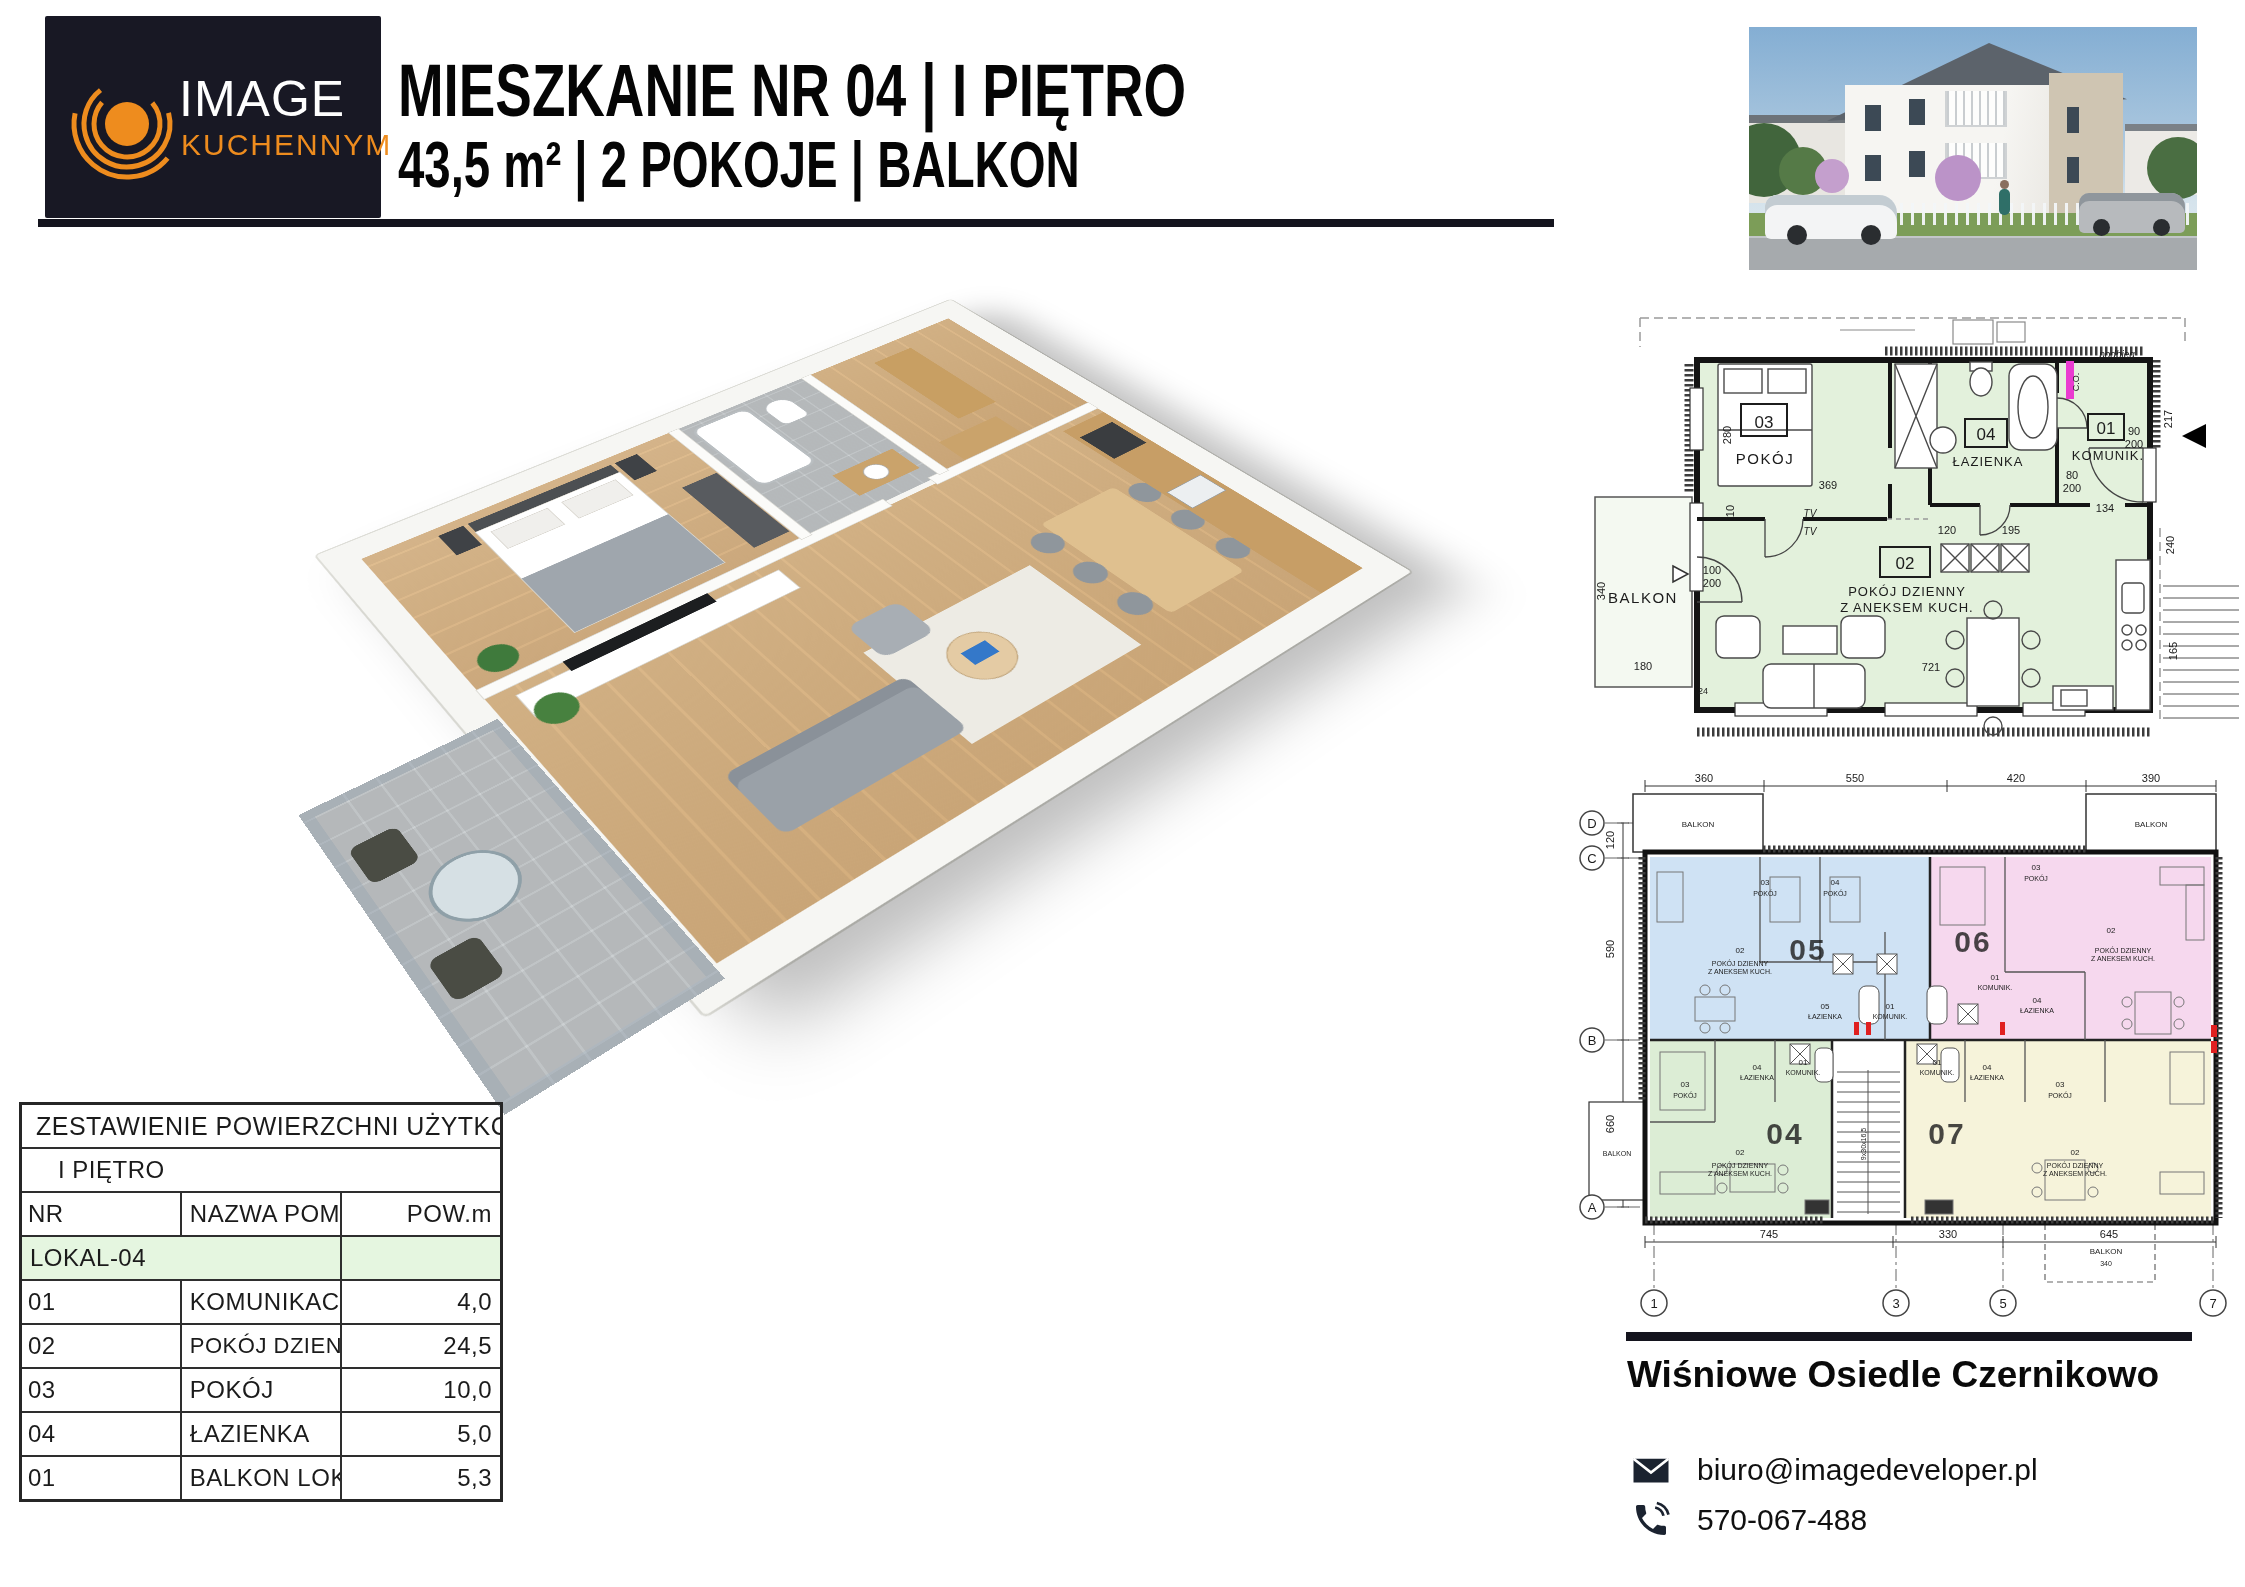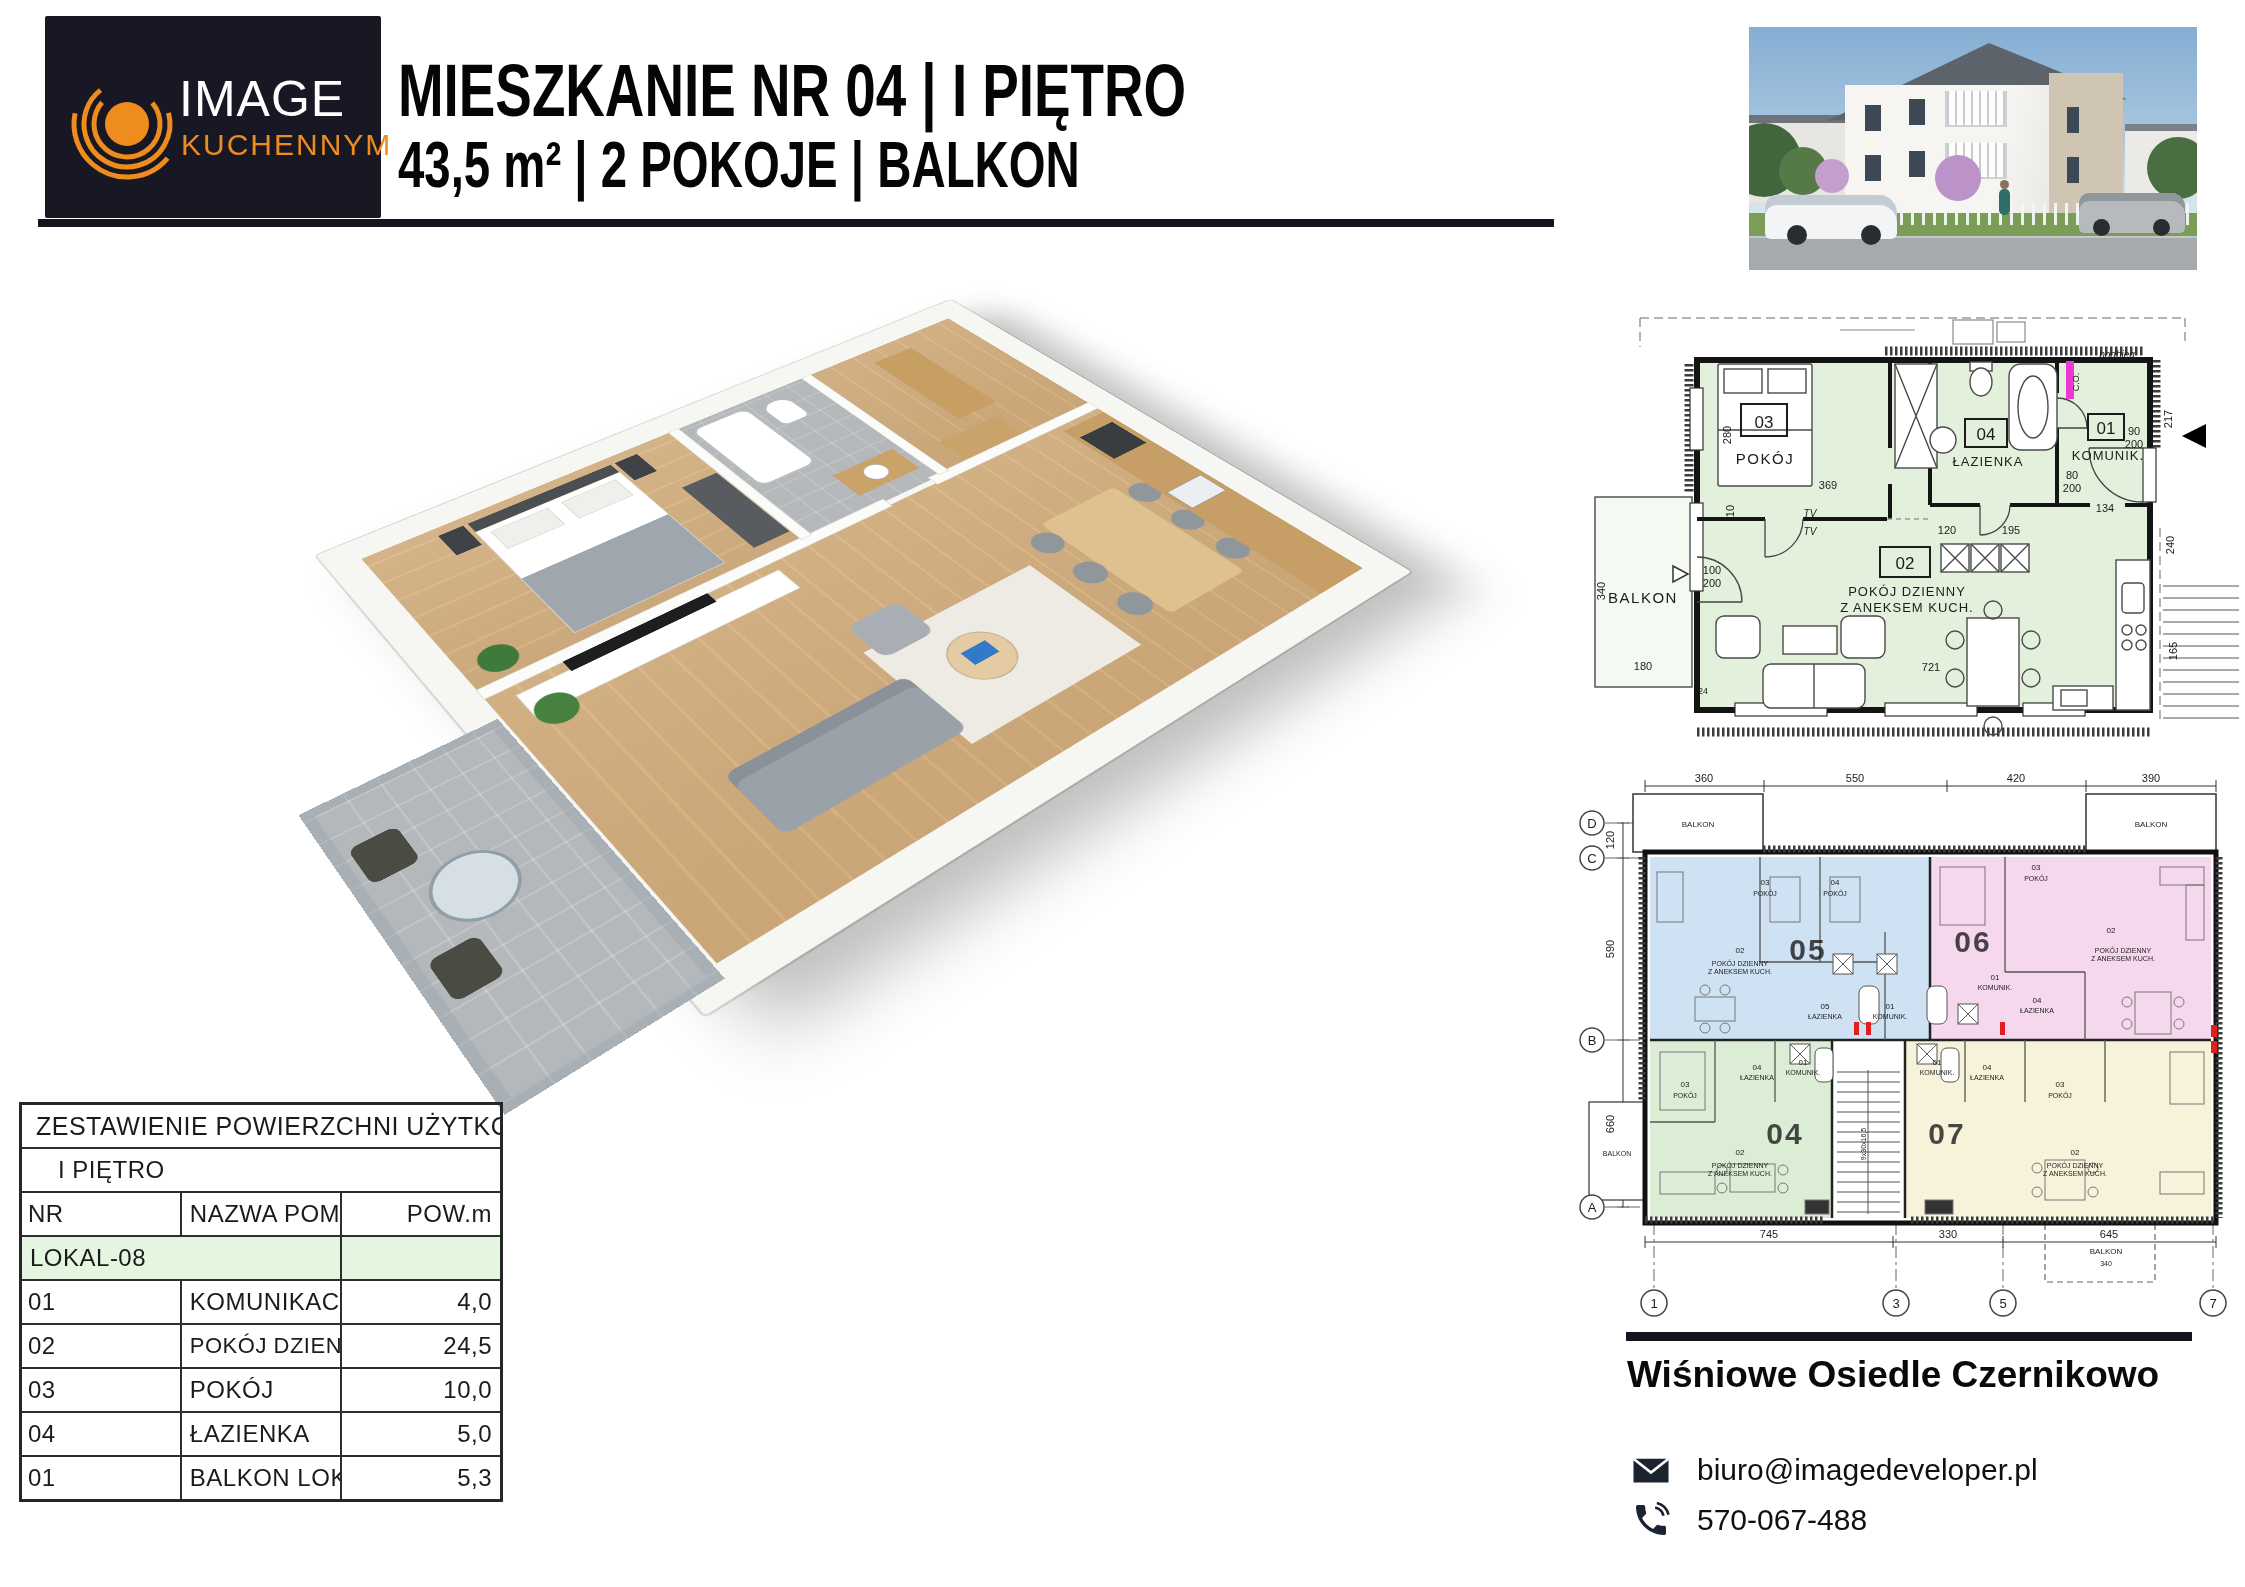--- a/index.html
+++ b/index.html
@@ -497,21 +497,21 @@
         </tr>
     <tr>
           <td colspan="3" class="t-floor">I PIĘTRO</td>
         </tr>
     <tr>
       <td class="c-nr">NR</td>
       <td class="c-nm t-h">NAZWA POM.</td>
       <td class="c-ar" style="text-align:right">POW.m</td>
     </tr>
     <tr>
-      <td colspan="2" class="green">LOKAL-08</td>
+      <td colspan="2" class="green">LOKAL-04</td>
       <td class="green"></td>
     </tr>
     <tr>
       <td class="c-nr">01</td>
       <td class="c-nm">KOMUNIKACJA</td>
       <td class="c-ar">4,0</td>
     </tr>
     <tr>
       <td class="c-nr">02</td>
       <td class="c-nm" style="font-size:22px">POKÓJ DZIENNY Z ANEKSEM KUCHENNYM</td>

